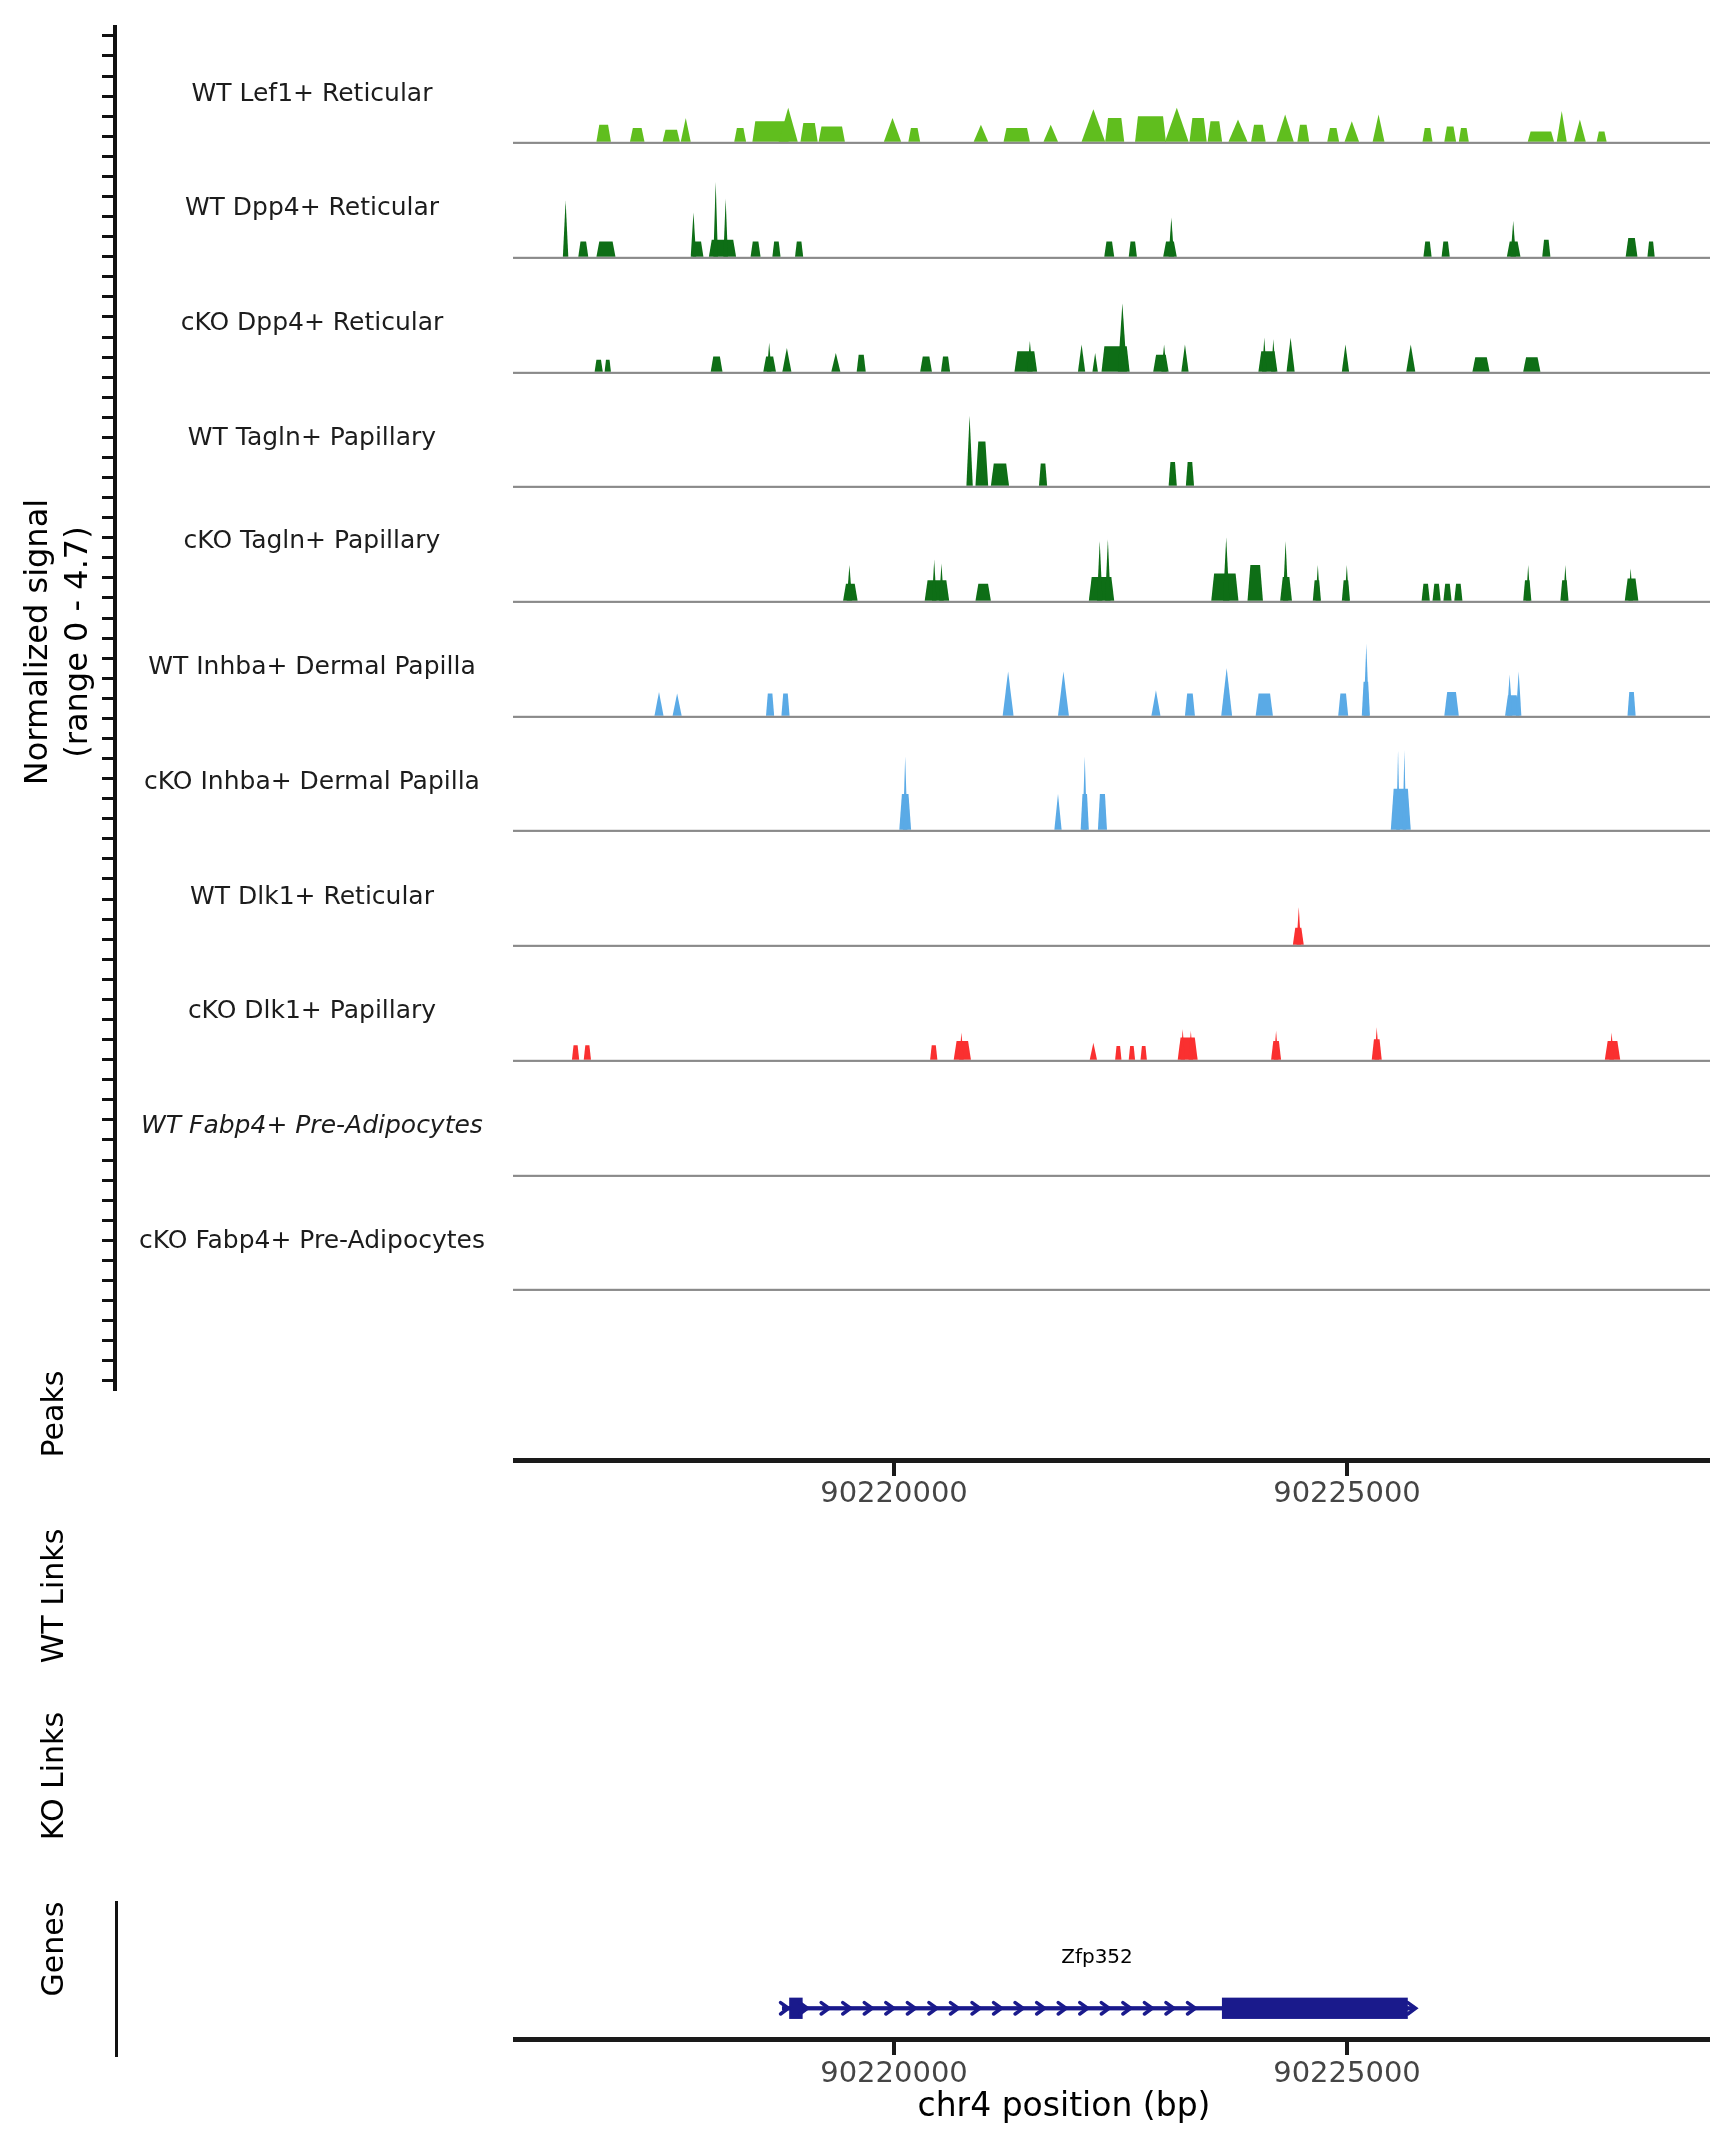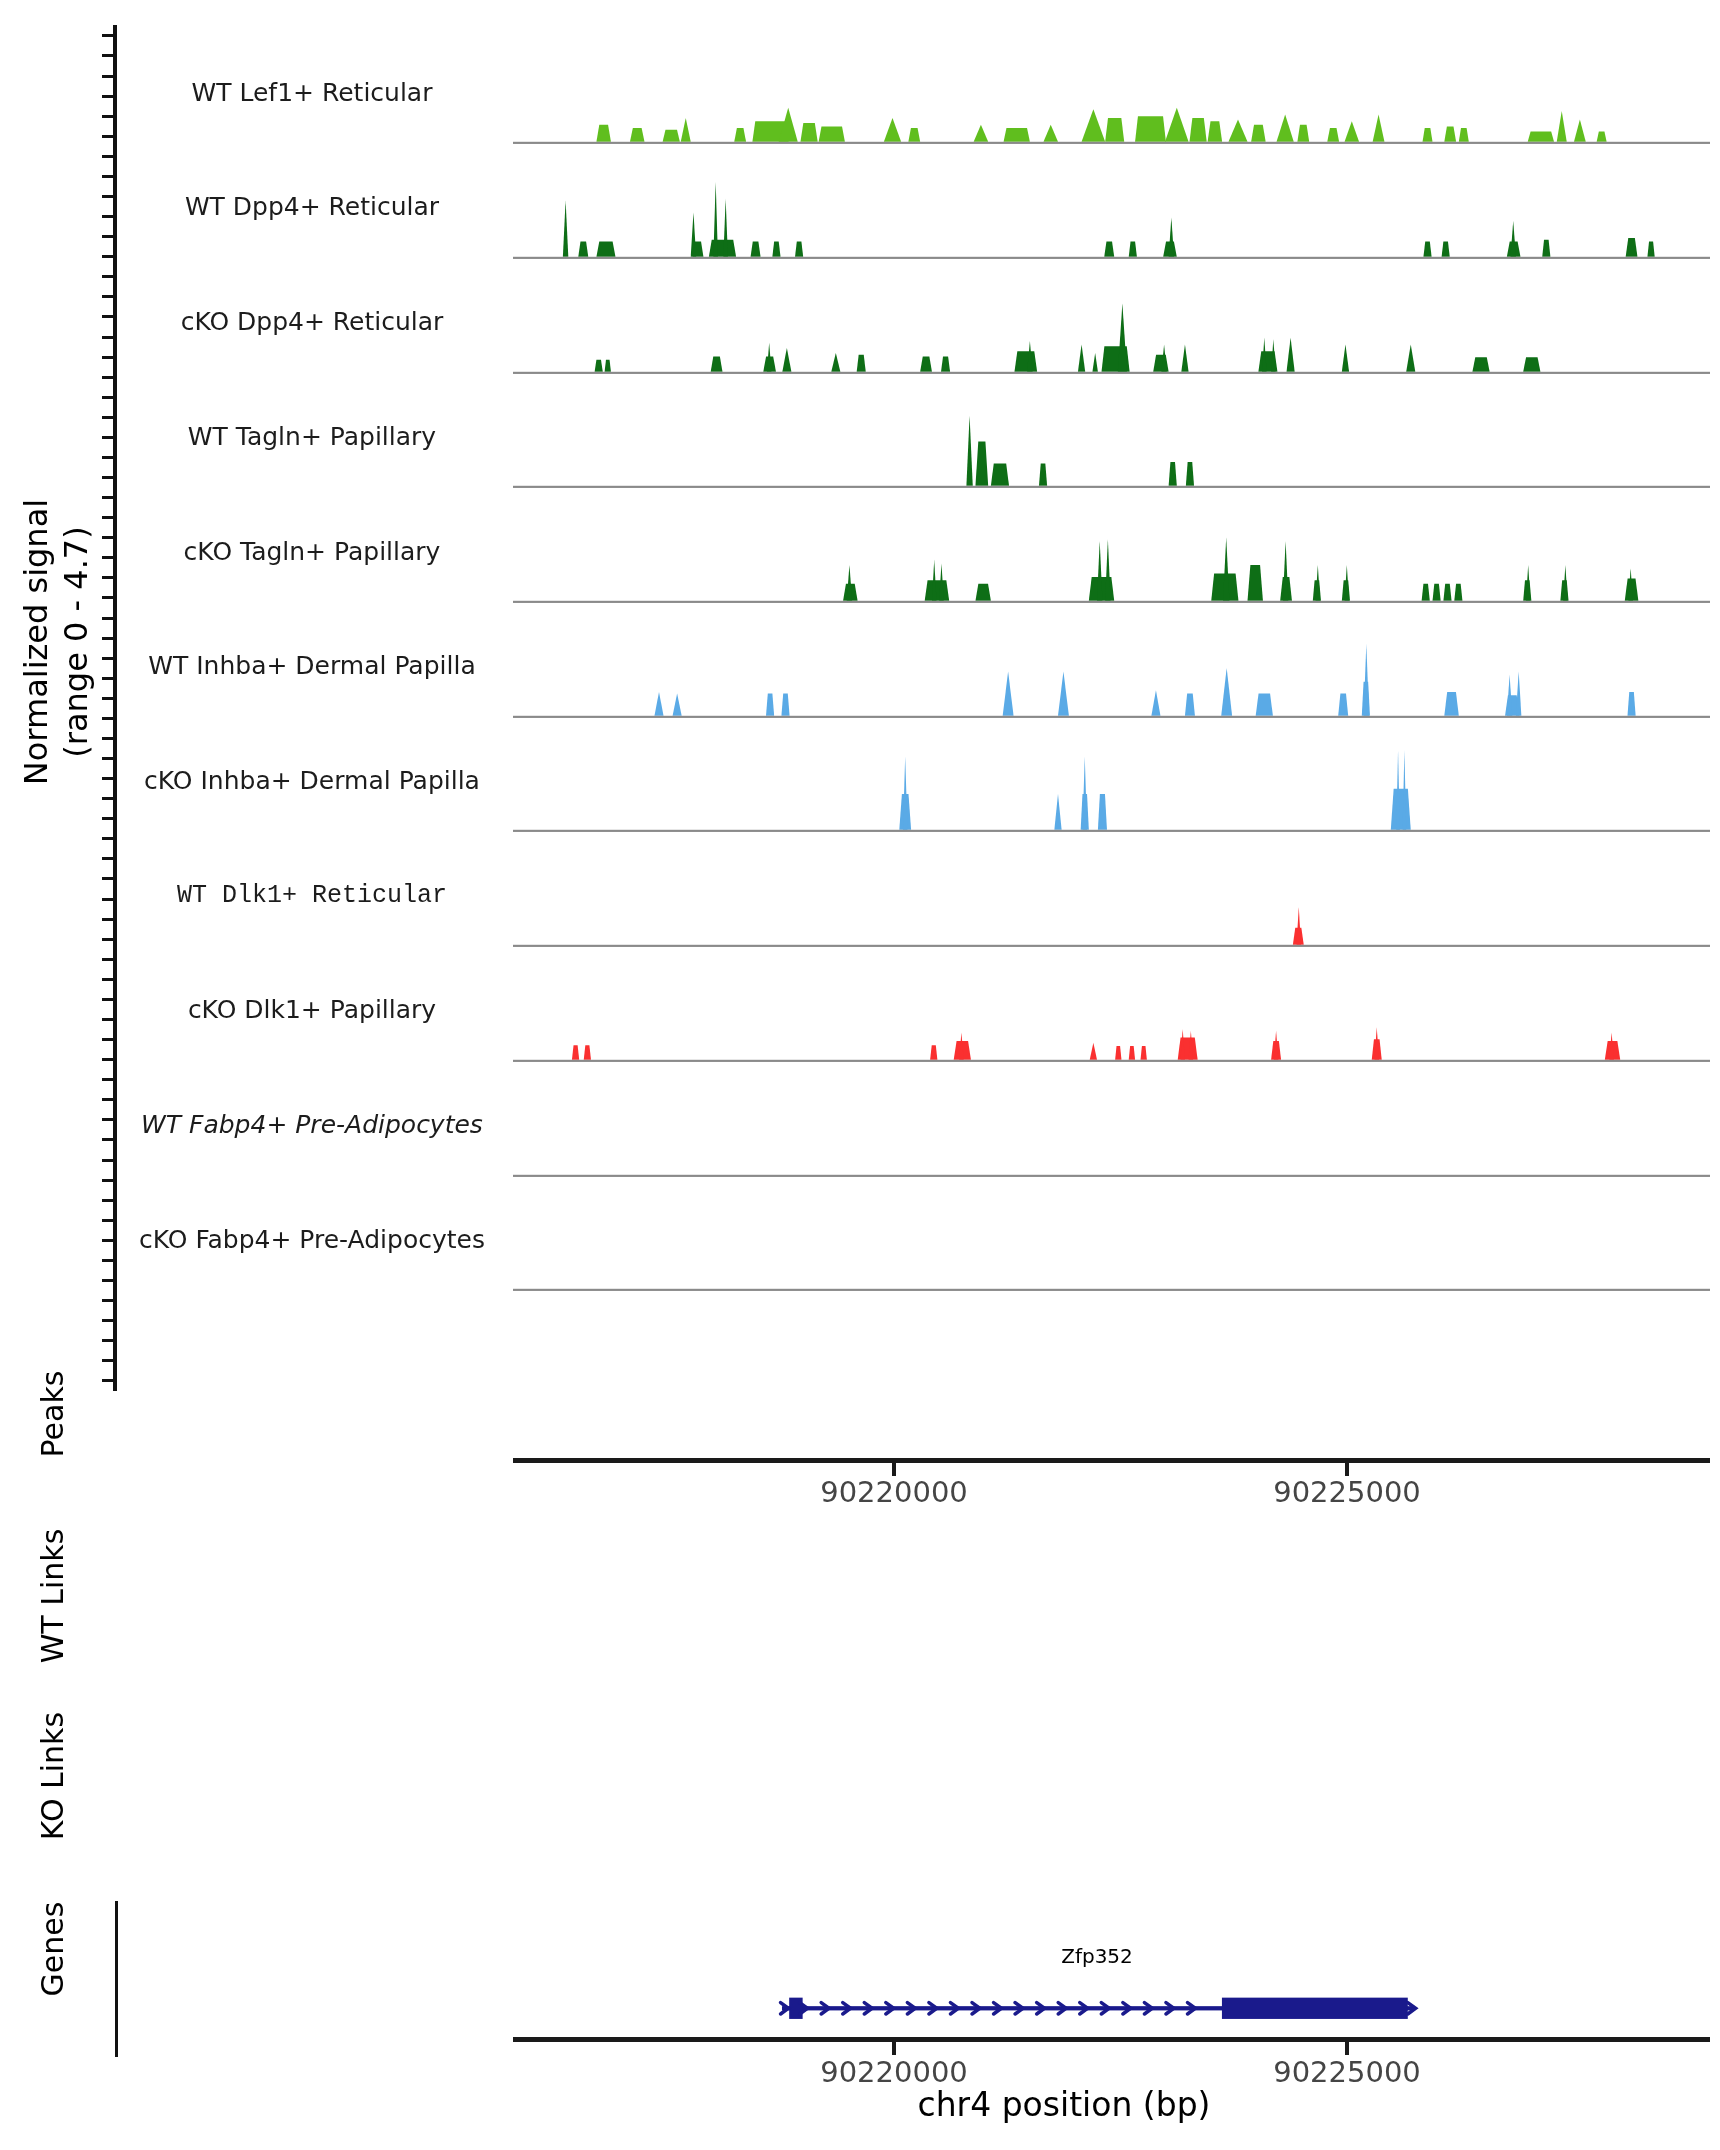--- a/index.html
+++ b/index.html
@@ -199,21 +199,21 @@
       <div class="track-label" style="left: 312px; top: 436px;">WT Tagln+ Papillary</div>
       <svg width="1197" height="89" viewBox="0 0 1670 124" class="abs" style="left: 513px; top: 399px;">
         <polygon points="632.5757575757576,121 637.0037878787879,23.297872340425542 641.4318181818182,121" fill="#0E6E16"></polygon>
         <polygon points="645.2272727272727,121 649.1239393939394,59.04255319148936 659.0427272727273,59.04255319148936 662.939393939394,121" fill="#0E6E16"></polygon>
         <polygon points="666.7348484848485,121 670.7348484848485,90.02127659574468 688.0378787878788,90.02127659574468 692.0378787878788,121" fill="#0E6E16"></polygon>
         <polygon points="733.7878787878788,121 736.2928787878787,90.02127659574468 742.6692424242424,90.02127659574468 745.1742424242424,121" fill="#0E6E16"></polygon>
         <polygon points="914.7045454545455,121 917.2095454545455,87.63829787234043 923.5859090909091,87.63829787234043 926.0909090909091,121" fill="#0E6E16"></polygon>
         <polygon points="938.7424242424242,121 941.2474242424242,87.63829787234043 947.6237878787879,87.63829787234043 950.1287878787879,121" fill="#0E6E16"></polygon>
         <rect x="0" y="121" width="1670" height="3" fill="#8A8A8A"></rect>
       </svg>
-      <div class="track-label" style="left: 312px; top: 551px;">cKO Tagln+ Papillary</div>
+      <div class="track-label" style="left: 312px; top: 539px;">cKO Tagln+ Papillary</div>
       <svg width="1197" height="89" viewBox="0 0 1670 124" class="abs" style="left: 513px; top: 514px;">
         <polygon points="460.5151515151515,121 464.5151515151515,97.17021276595744 476.75757575757575,97.17021276595744 480.75757575757575,121" fill="#0E6E16"></polygon>
         <polygon points="465.5757575757576,121 469.3712121212122,70.95744680851064 473.1666666666667,121" fill="#0E6E16"></polygon>
         <polygon points="574.3787878787879,121 578.3787878787879,92.40425531914894 604.5378787878788,92.40425531914894 608.5378787878788,121" fill="#0E6E16"></polygon>
         <polygon points="584.5,121 587.6628787878788,63.808510638297875 590.8257575757576,121" fill="#0E6E16"></polygon>
         <polygon points="594.6212121212121,121 597.7840909090909,68.57446808510639 600.9469696969697,121" fill="#0E6E16"></polygon>
         <polygon points="645.2272727272727,121 649.2272727272727,97.17021276595744 662.7348484848485,97.17021276595744 666.7348484848485,121" fill="#0E6E16"></polygon>
         <polygon points="803.3712121212121,121 807.3712121212121,87.63829787234043 834.7954545454545,87.63829787234043 838.7954545454545,121" fill="#0E6E16"></polygon>
         <polygon points="814.7575757575758,121 818.5530303030303,37.59574468085107 822.3484848484849,121" fill="#0E6E16"></polygon>
         <polygon points="826.1439393939394,121 829.9393939393939,35.212765957446805 833.7348484848485,121" fill="#0E6E16"></polygon>
@@ -266,21 +266,21 @@
         <polygon points="544.0151515151515,121 547.1780303030303,18.531914893617028 550.3409090909091,121" fill="#5AAAE6"></polygon>
         <polygon points="755.2954545454545,121 760.3560606060605,70.95744680851064 765.4166666666666,121" fill="#5AAAE6"></polygon>
         <polygon points="791.9848484848485,121 794.4898484848485,70.95744680851064 800.8662121212121,70.95744680851064 803.3712121212121,121" fill="#5AAAE6"></polygon>
         <polygon points="794.5151515151515,121 797.6780303030303,18.531914893617028 800.8409090909091,121" fill="#5AAAE6"></polygon>
         <polygon points="816.0227272727273,121 818.8060606060606,70.95744680851064 825.8909090909091,70.95744680851064 828.6742424242424,121" fill="#5AAAE6"></polygon>
         <polygon points="1224.6666666666665,121 1228.6666666666665,63.808510638297875 1248.4999999999998,63.808510638297875 1252.4999999999998,121" fill="#5AAAE6"></polygon>
         <polygon points="1232.2575757575758,121 1234.7878787878788,10.191489361702125 1237.3181818181818,121" fill="#5AAAE6"></polygon>
         <polygon points="1241.1136363636363,121 1243.6439393939393,10.191489361702125 1246.1742424242423,121" fill="#5AAAE6"></polygon>
         <rect x="0" y="121" width="1670" height="3" fill="#8A8A8A"></rect>
       </svg>
-      <div class="track-label" style="left: 312px; top: 895px; font-family: Liberation Mono, monospace;">WT Dlk1+ Reticular</div>
+      <div class="track-label" style="left: 312px; top: 895px;">WT Dlk1+ Reticular</div>
       <svg width="1197" height="89" viewBox="0 0 1670 124" class="abs" style="left: 513px; top: 858px;">
         <polygon points="1088.030303030303,121 1091.370303030303,97.17021276595744 1099.8721212121213,97.17021276595744 1103.2121212121212,121" fill="#FA3030"></polygon>
         <polygon points="1093.090909090909,121 1096.2537878787878,68.57446808510639 1099.4166666666665,121" fill="#FA3030"></polygon>
         <rect x="0" y="121" width="1670" height="3" fill="#8A8A8A"></rect>
       </svg>
       <div class="track-label" style="left: 312px; top: 1009px;">cKO Dlk1+ Papillary</div>
       <svg width="1197" height="89" viewBox="0 0 1670 124" class="abs" style="left: 513px; top: 973px;">
         <polygon points="82.23484848484848,121 84.46151515151516,100.74468085106383 90.12939393939394,100.74468085106383 92.35606060606061,121" fill="#FA3030"></polygon>
         <polygon points="98.68181818181819,121 100.90848484848485,100.74468085106383 106.57636363636365,100.74468085106383 108.80303030303031,121" fill="#FA3030"></polygon>
         <polygon points="581.969696969697,121 584.1963636363637,100.74468085106383 589.8642424242424,100.74468085106383 592.0909090909091,121" fill="#FA3030"></polygon>

